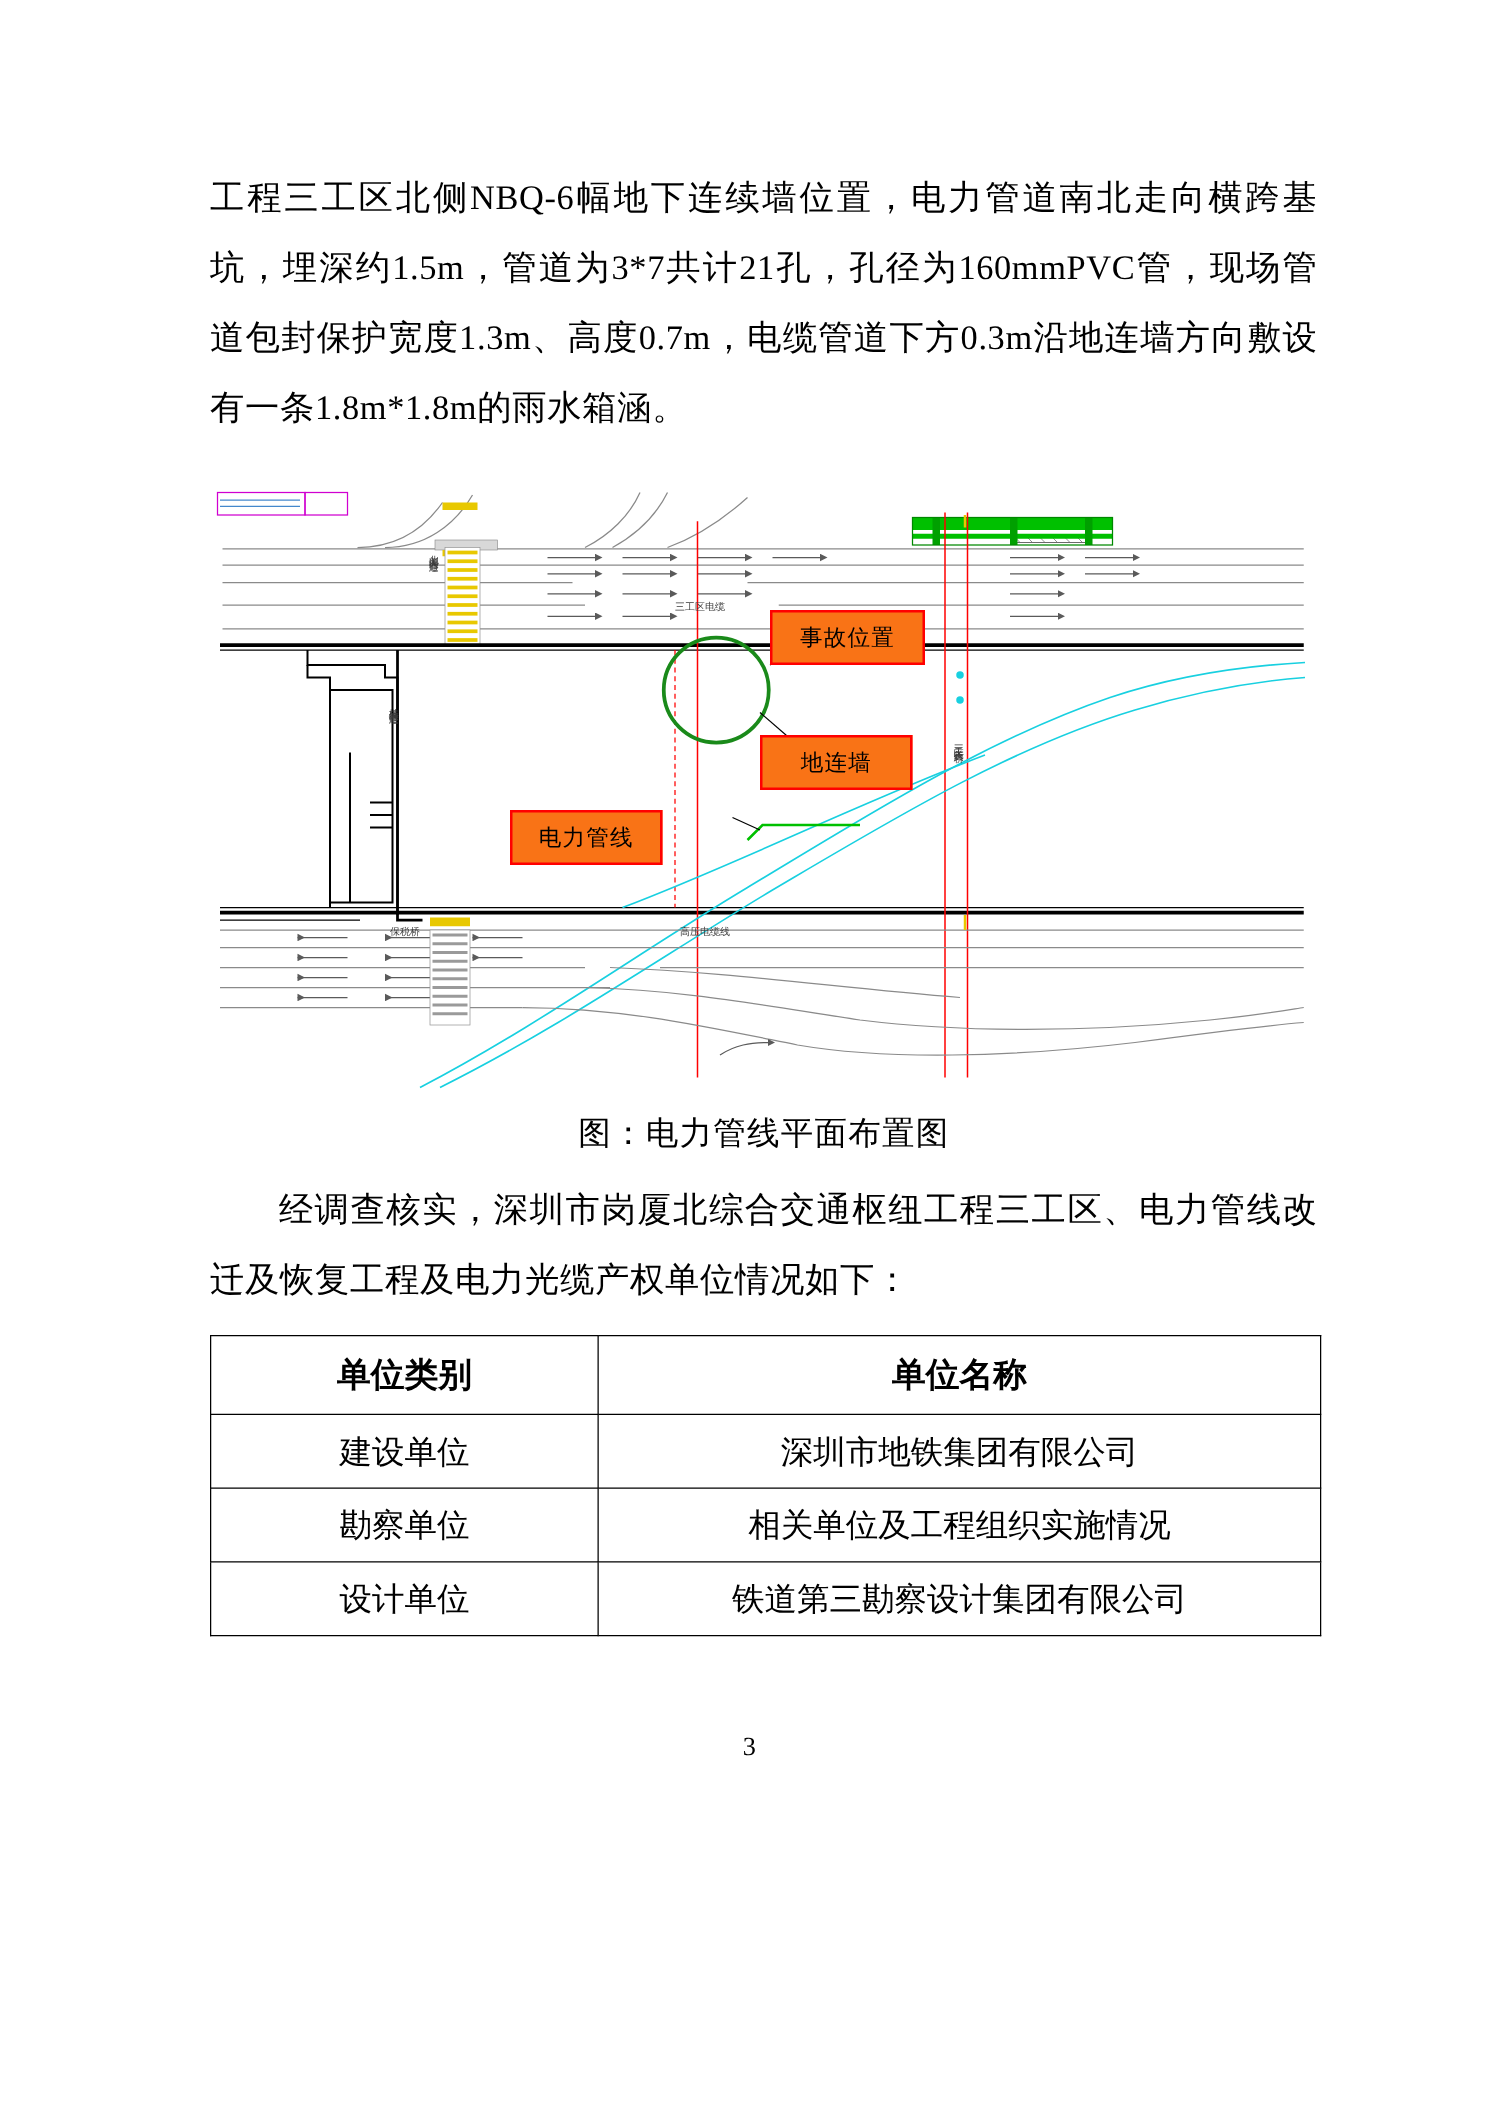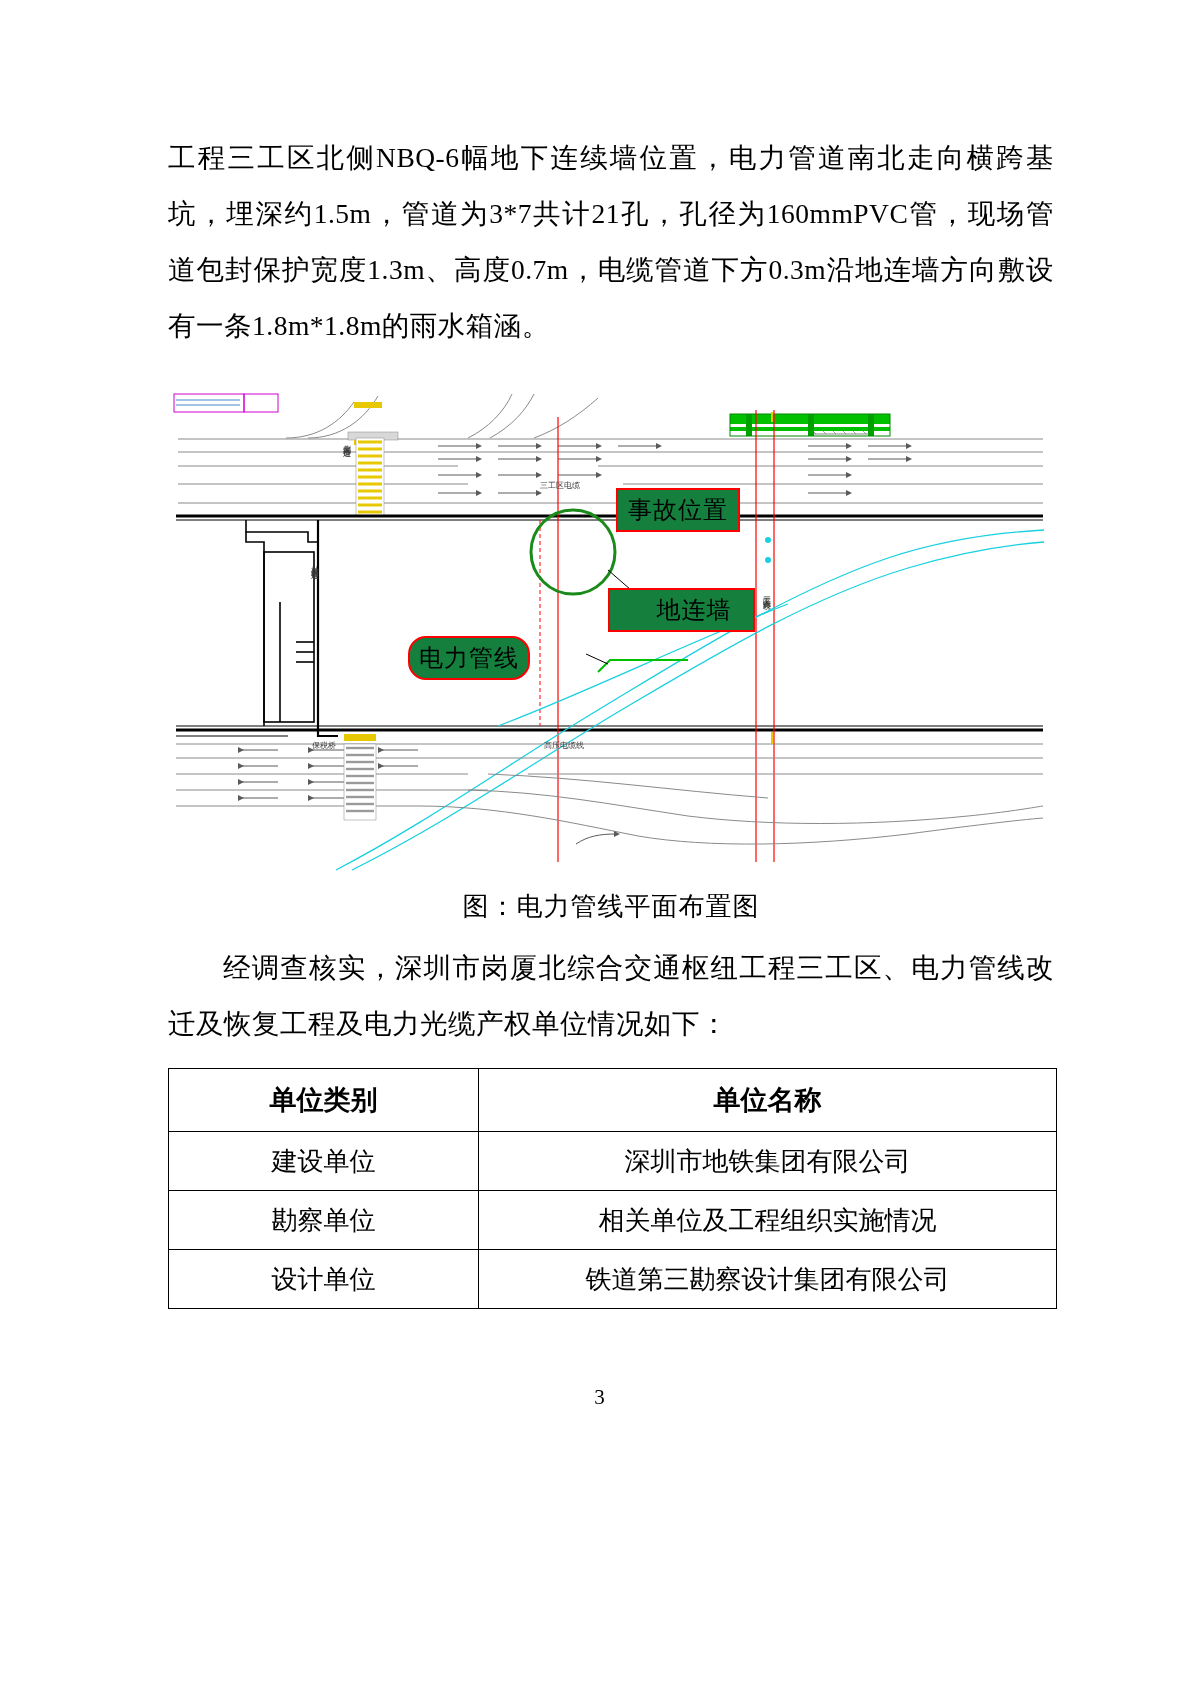--- a/index.html
+++ b/index.html
@@ -91,23 +91,23 @@
   .cad {
     position: absolute;
     left: 0; top: 0;
     width: 885px;
     height: 485px;
   }
   .cad svg { display: block; }
   .anno-box {
     position: absolute;
     border: 2px solid #ff0000;
-    background: #15803d;
+    background: #f97316;
     color: #000;
-    font-size: 24px;
+    font-size: 18px;
     font-family: "Liberation Sans", sans-serif;
     display: flex;
     align-items: center;
     justify-content: center;
     letter-spacing: 1px;
     white-space: nowrap;
   }
   .cad-minilabel {
     position: absolute;
     font-size: 8px;
@@ -340,22 +340,22 @@
       </svg>
 
       <div class="cad-minilabel vert" style="left:172px; top:46px;">北侧人行通道</div>
       <div class="cad-minilabel" style="left:372px; top:88px;text-align:center;">三工区电缆</div>
       <div class="cad-minilabel vert" style="left:140px; top:168px;">桂庙人行通道</div>
       <div class="cad-minilabel" style="left:144px; top:348px;">保税桥</div>
       <div class="cad-minilabel" style="left:376px; top:348px;">高压电缆线</div>
       <div class="cad-minilabel vert" style="left:592px; top:198px;">三工区人行天桥</div>
 
       <div class="anno-box" style="left:448px; top:96px; width:120px; height:40px;">事故位置</div>
-      <div class="anno-box" style="left:440px; top:196px; width:118px; height:40px;padding-left:25px;">地连墙</div>
-      <div class="anno-box" style="left:240px; top:244px; width:118px; height:40px;border-radius:18px;">电力管线</div>
+      <div class="anno-box" style="left:440px; top:196px; width:118px; height:40px;">地连墙</div>
+      <div class="anno-box" style="left:240px; top:256px; width:118px; height:40px;">电力管线</div>
     </div>
   </div>
 
   <div class="figure-caption">图：电力管线平面布置图</div>
 
 
   <p class="para para-indent body-after">经调查核实，深圳市岗厦北综合交通枢纽工程三工区、电力管线改迁及恢复工程及电力光缆产权单位情况如下：</p>
 
   <table class="units">
     <colgroup>

